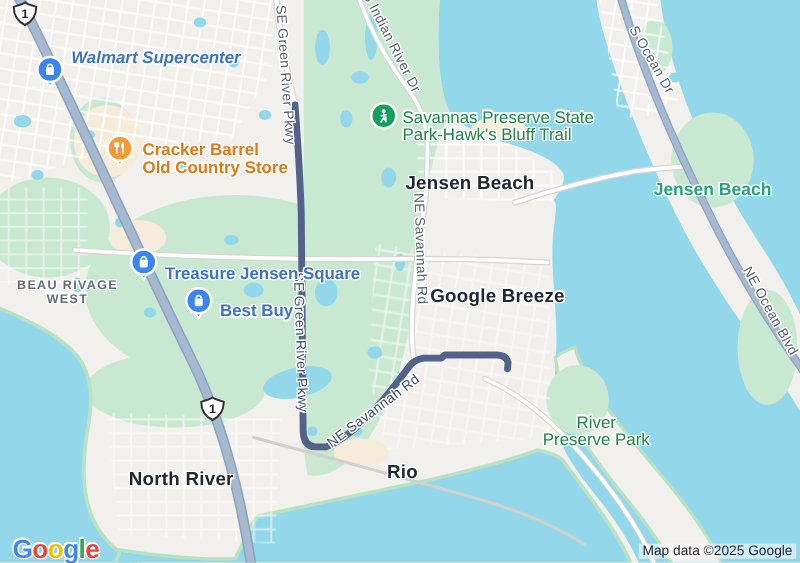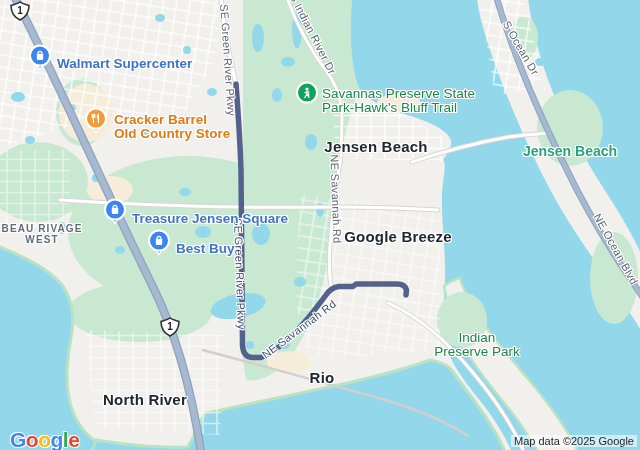--- a/index.html
+++ b/index.html
@@ -8,21 +8,21 @@
   #map{position:absolute;inset:0;width:640px;height:450px;}
   .lbl{position:absolute;white-space:nowrap;pointer-events:none;
        text-shadow:1px 0 0 #fff,-1px 0 0 #fff,0 1px 0 #fff,0 -1px 0 #fff,
                    1px 1px 0 #fff,-1px -1px 0 #fff,1px -1px 0 #fff,-1px 1px 0 #fff;}
   .ctr{transform:translate(-50%,-50%);text-align:center;}
   .poi-blue{color:var(--poiBlue);font-size:13.5px;font-weight:bold;line-height:14px;}
   .poi-orange{color:var(--poiOrange);font-size:13.5px;font-weight:bold;line-height:14px;}
   .park-label{color:var(--parkText);font-size:13.5px;font-weight:normal;line-height:14px;}
   .teal-label{color:var(--tealText);font-size:14px;font-weight:bold;}
   .locality{color:var(--locality);font-size:15px;font-weight:bold;line-height:15.5px;letter-spacing:.2px;}
-  .hood{color:var(--neighborhood);font-size:10px;font-weight:bold;letter-spacing:1.1px;line-height:11px;}
+  .hood{color:var(--neighborhood);font-size:10px;font-weight:bold;letter-spacing:1.1px;line-height:11px;margin-left:12px;}
   .road-label{color:var(--roadLabel);font-size:11px;font-weight:500;letter-spacing:.3px;}
   .route-label{color:var(--routeLabel);font-size:11px;font-weight:500;letter-spacing:.3px;}
   .rot{transform-origin:center;}
   .pin{position:absolute;transform:translate(-50%,-58%);width:26px;height:30px;}
   .shield{position:absolute;transform:translate(-50%,-50%);width:21px;height:21px;}
   #google-logo{position:absolute;left:10px;top:428px;font-size:21px;font-weight:bold;
       letter-spacing:-.5px;
       text-shadow:1px 0 0 #fff,-1px 0 0 #fff,0 1px 0 #fff,0 -1px 0 #fff,1px 1px 0 #fff,-1px -1px 0 #fff;}
   #attrib{position:absolute;right:3px;top:435px;font-size:11px;color:#1f2328;
       background:rgba(255,255,255,.55);padding:0 3px;}
@@ -191,41 +191,41 @@
   <circle r="10" fill="var(--pinBlue)" stroke="#fff" stroke-width="2"></circle>
   <path d="M-3.2,-1.8 h6.4 v5 a1.2,1.2 0 0 1 -1.2,1.2 h-4 a1.2,1.2 0 0 1 -1.2,-1.2 z" fill="#fff"></path>
   <path d="M-2,-1.8 a2,2.4 0 0 1 4,0" stroke="#fff" stroke-width="1.3" fill="none"></path>
 </svg>
 <svg class="pin" style="left:307px;top:97px;" viewBox="-13 -13 26 30">
   <circle r="10" fill="var(--pinGreen)" stroke="#fff" stroke-width="2"></circle>
   <circle cy="-3.6" r="1.6" fill="#fff"></circle>
   <path d="M0,-1.6 L0,1.6 M0,1.6 L-2.2,5 M0,1.6 L2,4.6 M-2,0 L2,-.8 M1.6,4.6 L1.6,1" stroke="#fff" stroke-width="1.3" fill="none" stroke-linecap="round"></path>
 </svg>
 
-<div class="lbl poi-blue" style="left:57px;top:57px;">Walmart Supercenter</div>
+<div class="lbl poi-blue" style="left:57px;top:39px;font-style:italic;">Walmart Supercenter</div>
 <div class="lbl poi-orange" style="left:114px;top:113px;">
   <div>Cracker Barrel</div>
   <div>Old Country Store</div>
 </div>
 <div class="lbl poi-blue" style="left:132px;top:212px;">Treasure Jensen Square</div>
 <div class="lbl poi-blue" style="left:176px;top:242px;">Best Buy</div>
 <div class="lbl park-label" style="left:322px;top:87px;">
   <div>Savannas Preserve State</div>
   <div>Park-Hawk's Bluff Trail</div>
 </div>
 <div class="lbl park-label" style="left:477px;top:331px;transform:translateX(-50%);text-align:center;">
-  <div>Indian</div>
+  <div>River</div>
   <div>Preserve Park</div>
 </div>
 
 <div class="lbl locality ctr" style="left:376px;top:147px;">Jensen Beach</div>
 <div class="lbl teal-label ctr" style="left:570px;top:151px;">Jensen Beach</div>
 <div class="lbl locality ctr" style="left:398px;top:237px;">Google Breeze</div>
 <div class="lbl locality ctr" style="left:322px;top:378px;">Rio</div>
-<div class="lbl locality ctr" style="left:145px;top:400px;">
+<div class="lbl locality ctr" style="left:145px;top:384px;">
   <div>North River</div>
 </div>
 <div class="lbl hood ctr" style="left:42px;top:234px;">
   <div>BEAU RIVAGE</div>
   <div>WEST</div>
 </div>
 
 <div id="google-logo">
   <span style="color: rgb(66, 133, 244);">G</span><span style="color: rgb(234, 67, 53);">o</span><span style="color: rgb(251, 188, 5);">o</span><span style="color: rgb(66, 133, 244);">g</span><span style="color: rgb(52, 168, 83);">l</span><span style="color: rgb(234, 67, 53);">e</span>
 </div>

